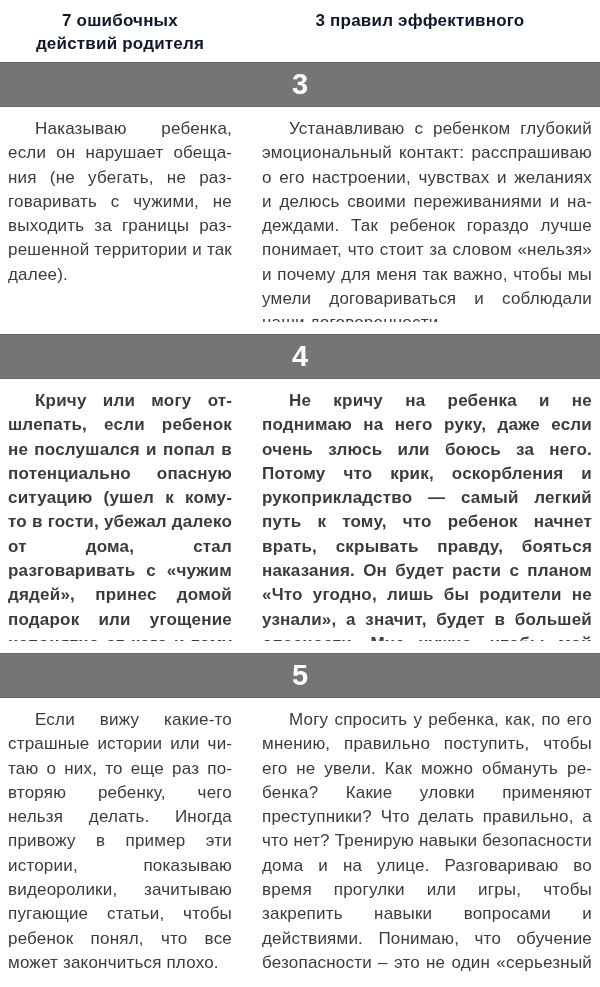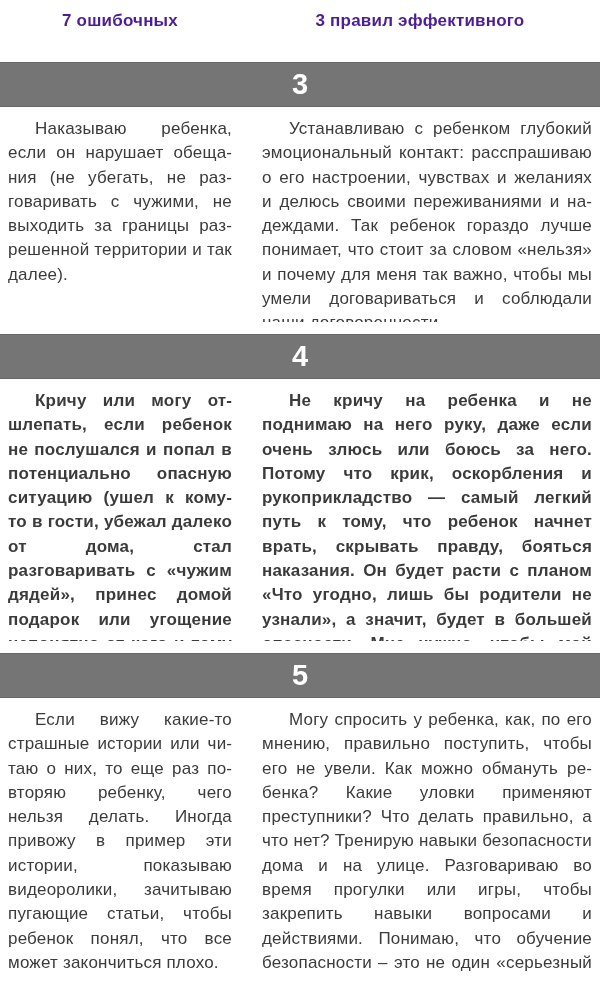--- a/index.html
+++ b/index.html
@@ -23,21 +23,21 @@
   .header-row {
     display: flex;
     height: 62px;
     box-sizing: border-box;
     padding-top: 9px;
   }
   .hdr {
     font-weight: bold;
     font-size: 17px;
     line-height: 23px;
-    color: #4c1d95;
+    color: #0f172a;
     text-align: center;
     letter-spacing: 0.2px;
   }
   .hdr-left  { width: 240px; }
   .hdr-right { width: 360px; }
   .band {
     height: 45px;
     background: #757575;
     border-top: 1px solid #676767;
     border-bottom: 1px solid #676767;
@@ -76,20 +76,21 @@
   .col-right { flex: 1; }
 </style>
 </head>
 <body>
 
 <div class="page">
 
   <div class="header-row">
     <div class="hdr hdr-left">
       <div>7 ошибочных</div>
+      <div>действий родителя</div>
     </div>
     <div class="hdr hdr-right">
       <div>3 правил эффективного</div>
     </div>
   </div>
 
   <div class="band">
     <span class="band-num">3</span>
   </div>
   <div class="section sec-3">

